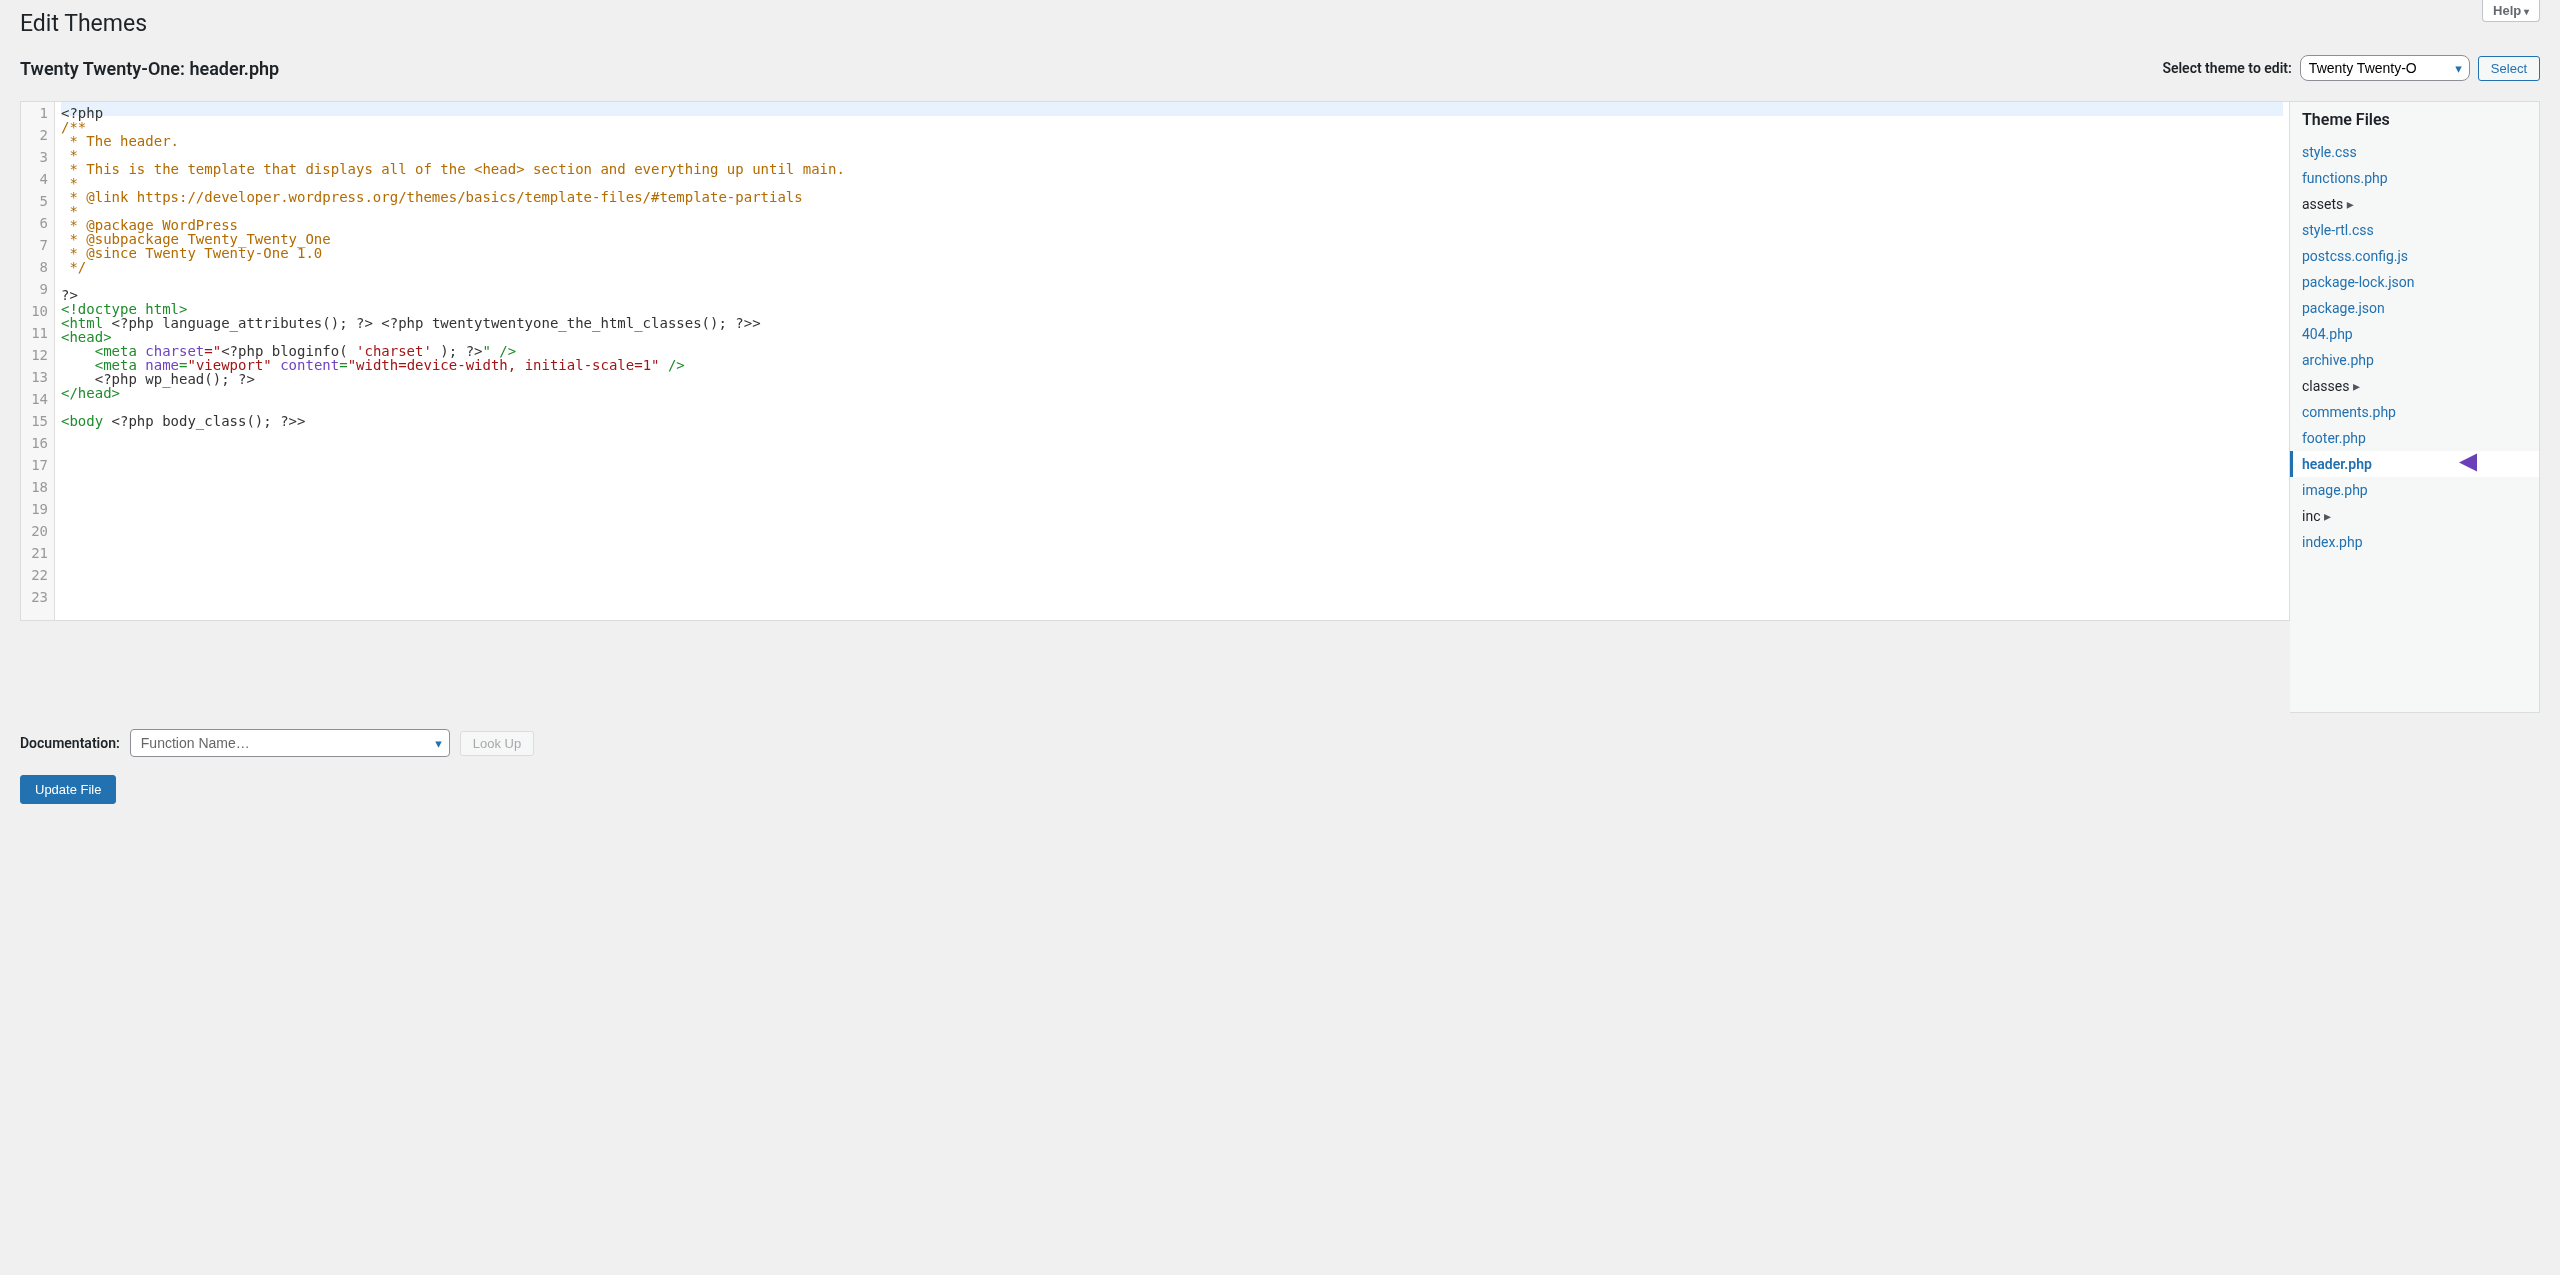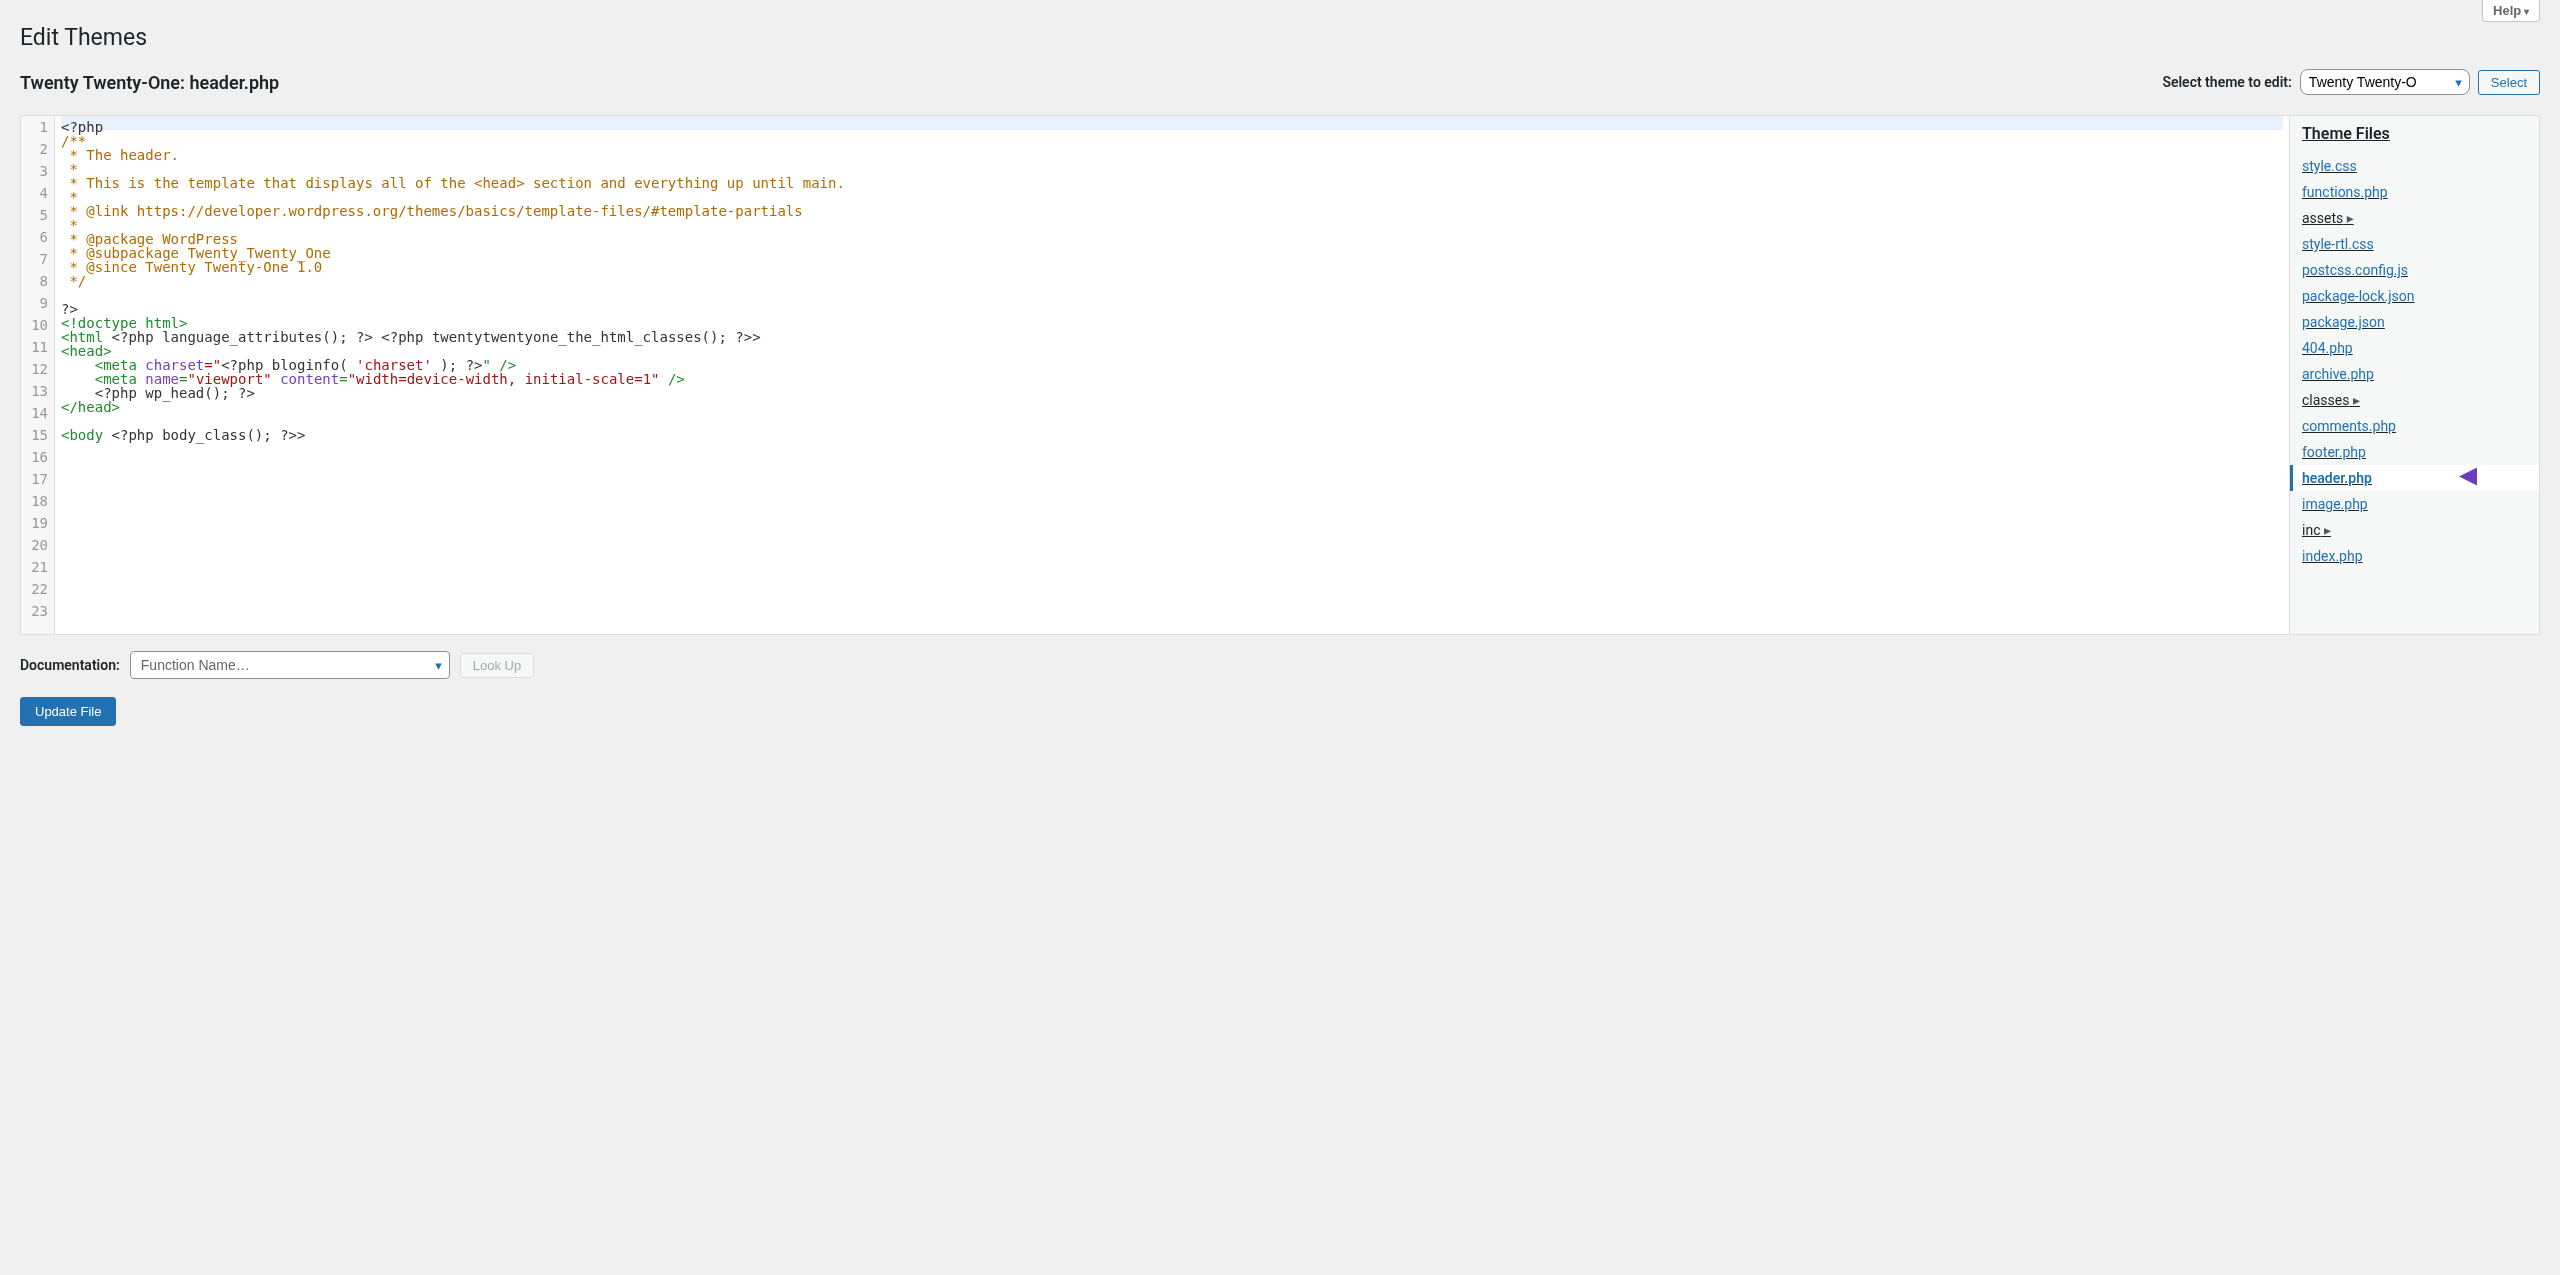--- a/index.html
+++ b/index.html
@@ -1,34 +1,34 @@
 <!DOCTYPE html>
 <html><head>
 <meta charset="utf-8">
 <style>
   * { box-sizing: border-box; margin: 0; padding: 0; }
   body { font-family: -apple-system, BlinkMacSystemFont, "Segoe UI", Roboto, sans-serif; background: #f0f0f1; color: #1d2327; font-size: 13px; }
-  .wrap { padding: 24px 20px 20px; }
+  .wrap { padding: 10px 20px 20px; }
   .help-btn { position: absolute; top: 0; right: 20px; border: 1px solid #c3c4c7; background: #fff; padding: 3px 10px; font-size: 13px; border-radius: 0 0 4px 4px; color: #646970; cursor: pointer; border-top: none; font-weight: bold; }
   .help-btn::after { content: " ▾"; font-size: 10px; }
   h1 { font-size: 23px; font-weight: 400; margin-bottom: 18px; color: #1d2327; }
   .subhead-row { display: flex; justify-content: space-between; align-items: center; margin-bottom: 20px; }
   .subhead-row h2 { font-size: 18px; font-weight: 600; flex: 1; }
   .theme-select-wrap { display: flex; align-items: center; gap: 8px; }
   .theme-select-wrap label { font-size: 14px; font-weight: 600; }
   .theme-select { border: 1px solid #8c8f94; border-radius: 8px; padding: 4px 26px 4px 8px; font-size: 14px; background: #fff; min-width: 170px; appearance: none; position: relative; }
   .select-wrap { position: relative; }
   .select-wrap::after { content: "▾"; position: absolute; right: 8px; top: 50%; transform: translateY(-50%); color: #2271b1; pointer-events: none; }
   .btn { border: 1px solid #2271b1; background: #f6f7f7; color: #2271b1; padding: 4px 12px; border-radius: 3px; font-size: 13px; cursor: pointer; }
   .btn-primary { background: #2271b1; color: #fff; border-color: #2271b1; padding: 6px 14px; font-size: 13px; }
   .btn-disabled { border: 1px solid #dcdcde; color: #a7aaad; background: #f6f7f7; cursor: default; }
   .selected-label { font-weight: 600; font-size: 14px; margin-bottom: 8px; }
   .main { display: flex; gap: 0; }
   .editor-col { flex: 1; border: 1px solid #dcdcde; background: #fff; height: 520px; overflow: hidden; position: relative; }
-  .files-col { width: 250px; border: 1px solid #dcdcde; border-left: none; background: #f6f7f7; height: 520px; overflow: auto; text-decoration: underline; }
+  .files-col { width: 250px; border: 1px solid #dcdcde; border-left: none; background: #f6f7f7; height: 612px; overflow: auto; }
   .files-col h3 { font-size: 16px; font-weight: 600; padding: 8px 12px 10px; }
   .file-list { list-style: none; }
   .file-list li { padding: 5px 12px; font-size: 14px; cursor: pointer; }
   .file-list li a { color: #2271b1; text-decoration: none; }
   .file-list li.folder a { color: #1d2327; }
   .file-list li.folder::after { content: " ▸"; color: #50575e; }
   .file-list li.active { background: #fff; font-weight: 600; border-left: 3px solid #2271b1; padding-left: 9px; position: relative; }
   .file-list li.active a { color: #2271b1; }
   .arrow-annotation { position: absolute; right: 10px; top: 50%; transform: translateY(-50%); }
   .arrow-svg { width: 70px; height: 22px; }

